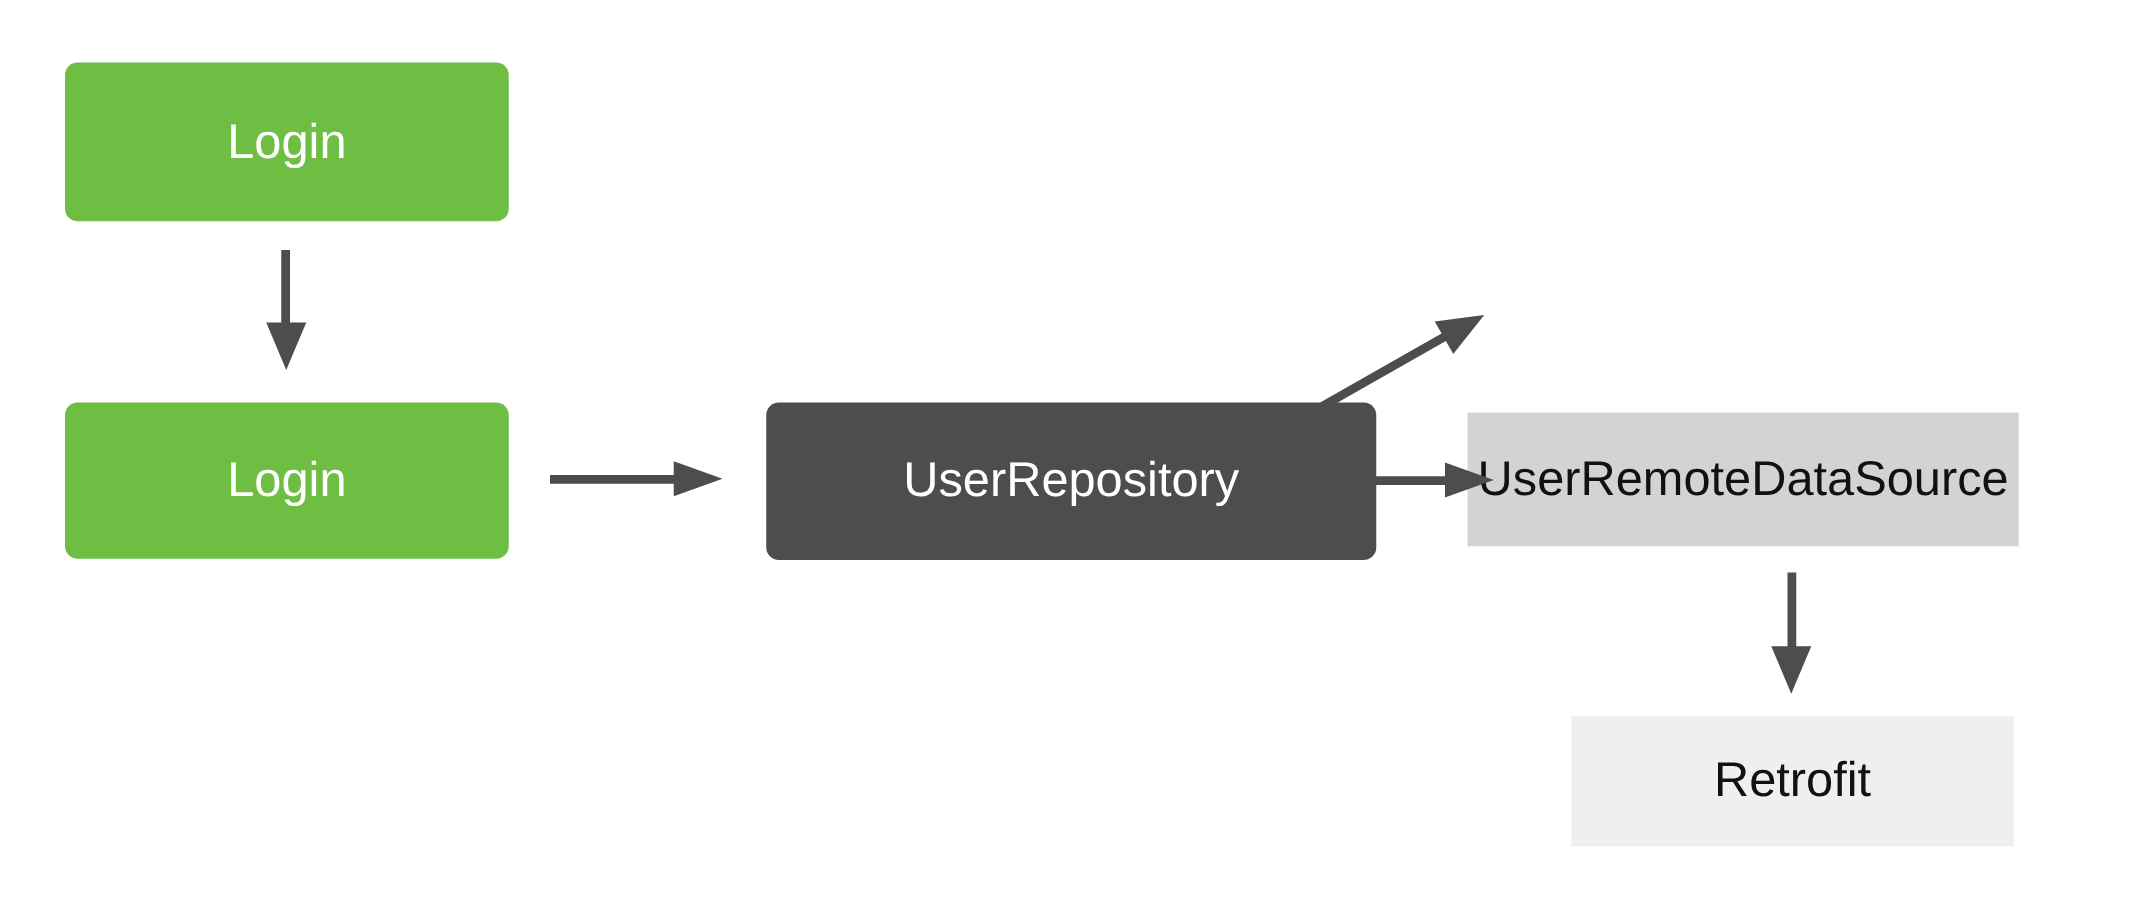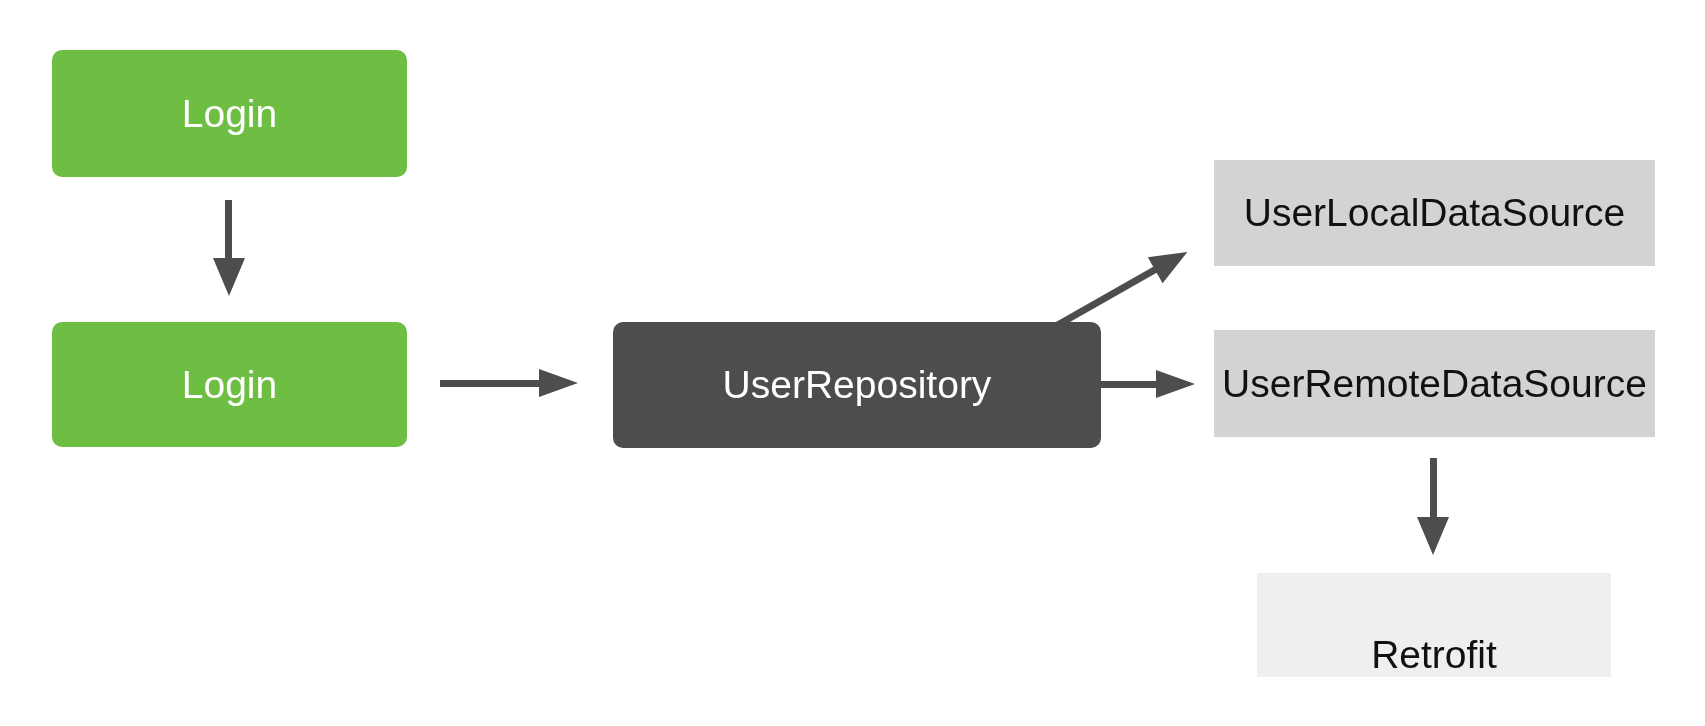--- a/index.html
+++ b/index.html
@@ -11,21 +11,21 @@
   .canvas {
     position: relative;
     width: 1705px;
     height: 726px;
     background: #ffffff;
     overflow: hidden;
   }
   .node {
     position: absolute;
     display: flex;
-    flex-direction: row;
+    flex-direction: column;
     align-items: center;
     justify-content: center;
     text-align: center;
     box-sizing: border-box;
   }
   .node-green {
     background: var(--green, #6FBE44);
     color: #ffffff;
     border-radius: 10px;
     font-size: 39px;
@@ -45,28 +45,27 @@
     border-radius: 0;
     font-size: 39px;
     font-weight: 400;
   }
   .node-light {
     background: var(--light, #EFEFEF);
     color: var(--text, #111111);
     border-radius: 0;
     font-size: 39px;
     font-weight: 400;
-    align-items: flex-end;
   }
   
   #login-activity      { left: 52px;   top: 50px;  width: 355px; height: 127px; }
   #login-viewmodel     { left: 52px;   top: 322px; width: 355px; height: 125px; }
   #user-repository     { left: 613px;  top: 322px; width: 488px; height: 126px; }
   #user-local-ds       { left: 1214px; top: 160px; width: 441px; height: 106px; }
-  #user-remote-ds      { left: 1214px; top: 330px; width: 441px; height: 107px; }
+  #user-remote-ds      { left: 1174px; top: 330px; width: 441px; height: 107px; }
   #retrofit            { left: 1257px; top: 573px; width: 354px; height: 104px; }
 
   
   .shaft {
     position: absolute;
     background: var(--arrow, #4D4D4D);
   }
   .head {
     position: absolute;
     width: 0;
@@ -117,23 +116,20 @@
   </div>
 
   <div class="node node-green" id="login-viewmodel">
     <span>Login</span>
   </div>
 
   <div class="node node-dark" id="user-repository">
     <span>UserRepository</span>
   </div>
 
-  <div class="node node-gray" id="user-local-ds">
-    <span>UserLocalDataSource</span>
-  </div>
 
   <div class="node node-gray" id="user-remote-ds">
     <span>UserRemoteDataSource</span>
   </div>
 
   <div class="node node-light" id="retrofit">
     <span>Retrofit</span>
   </div>
 
   <div class="shaft" id="arrow-a-shaft"></div>

